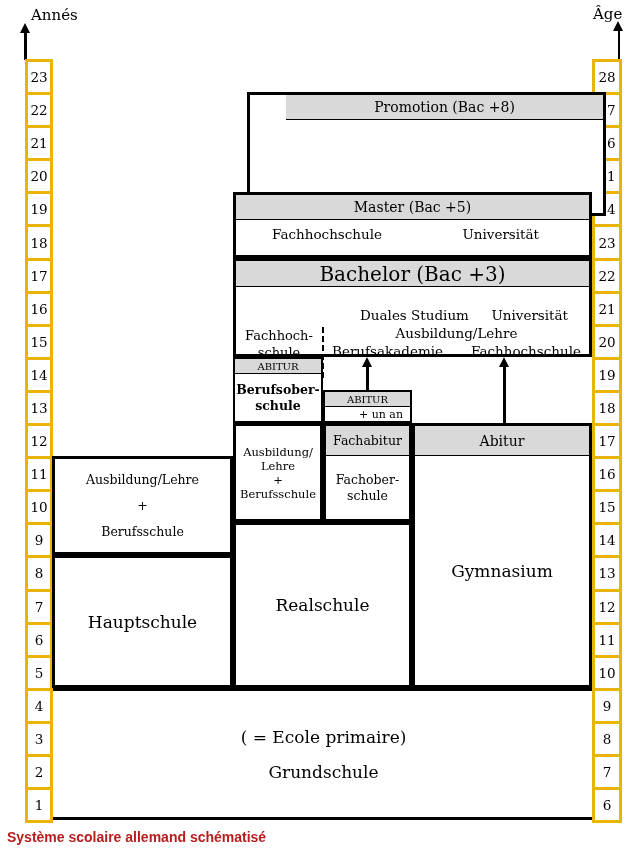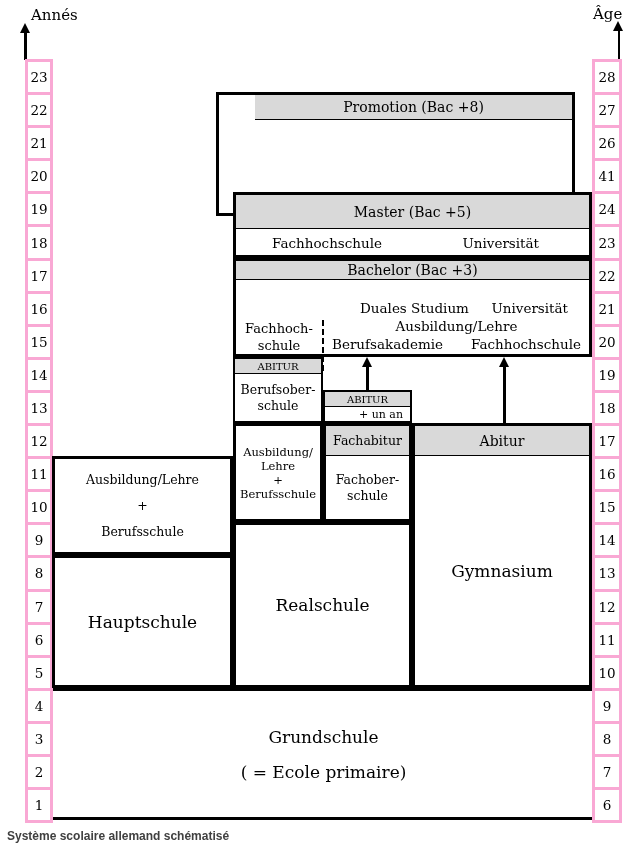--- a/index.html
+++ b/index.html
@@ -7,21 +7,21 @@
   body { font-family:"DejaVu Serif", serif; color:#000; }
   #stage { position:relative; width:632px; height:857px; background:#fff; overflow:hidden; }
 
   
   .box { position:absolute; border:3px solid #000; background:#fff; display:flex; flex-direction:column; }
   .bar { background:#d9d9d9; border-bottom:1.5px solid #000; display:flex; align-items:center; justify-content:center; flex:none; }
   .body { flex:1; display:flex; align-items:center; justify-content:center; text-align:center; white-space:pre-line; }
 
   
   .cells { position:absolute; display:flex; flex-direction:column; }
-  .axis-cell { width:100%; height:36.15px; margin-top:-3.06px; border:3px solid #f9a8d4; background:#fff;
+  .axis-cell { width:100%; height:36.15px; margin-top:-3.06px; border:3px solid #eab308; background:#fff;
                display:flex; align-items:center; justify-content:center; font-size:13.5px; }
   .axis-cell:first-child { margin-top:0; }
 
   .axis-label { position:absolute; font-size:15px; }
 
   .arrow-line { position:absolute; width:2.6px; background:#000; }
   .arrow-head { position:absolute; width:0; height:0; border-left:5.5px solid transparent;
                 border-right:5.5px solid transparent; border-bottom:10px solid #000; }
 
   
@@ -30,39 +30,39 @@
                text-align:center; white-space:pre-line; font-size:13px; line-height:17px;margin-top:40px; }
   .bach-right { flex:1; display:flex; flex-direction:column; justify-content:center; font-size:13.5px; line-height:18px; }
   .bach-row { display:flex; justify-content:space-between; }
   .r1 { padding:0 21px 0 8px;margin-left:28px; }
   .r2 { justify-content:center; }
   .r3 { padding:0 8px 0 8px; }
 
   .master-body { flex:1; display:flex; justify-content:space-between; padding:6px 50px 0 36px; font-size:13.5px; }
 
   .caption { position:absolute; left:7px; top:829px; font-family:"Liberation Sans", sans-serif;
-             font-weight:bold; font-size:12px; color:#404040; }
+             font-weight:bold; font-size:14px; color:#b91c1c; }
 </style>
 </head>
 <body>
 
 <div id="stage">
 
   <div class="axis-label" style="left:31px; top:6px;">Annés</div>
   <div class="axis-label" style="left:593px; top:5px;">Âge</div>
 
   <div class="arrow-line" style="left:24px; top:32px; height:28px;"></div>
   <div class="arrow-head" style="left:19.7px; top:23px;"></div>
   <div class="arrow-line" style="left:617.5px; top:30px; height:30px;"></div>
   <div class="arrow-head" style="left:613.2px; top:21px;"></div>
 
   <div class="box" style="left:25px; top:688px; width:597px; height:132px;">
     <div class="body" style="flex-direction:column; gap:15px; font-size:17px;">
+      <span>( = Ecole primaire)</span>
       <span>Grundschule</span>
-      <span>( = Ecole primaire)</span>
     </div>
   </div>
 
   <div class="cells" style="left:25px; top:59px; width:28px;">
       <div class="axis-cell">23</div>
       <div class="axis-cell">22</div>
       <div class="axis-cell">21</div>
       <div class="axis-cell">20</div>
       <div class="axis-cell">19</div>
       <div class="axis-cell">18</div>
@@ -103,39 +103,39 @@
       <div class="axis-cell">13</div>
       <div class="axis-cell">12</div>
       <div class="axis-cell">11</div>
       <div class="axis-cell">10</div>
       <div class="axis-cell">9</div>
       <div class="axis-cell">8</div>
       <div class="axis-cell">7</div>
       <div class="axis-cell">6</div>
     </div>
 
-  <div class="box" style="left:216px; top:92px; width:359px; height:124px;padding-left:36px;">
+  <div class="box" style="left:247px; top:92px; width:359px; height:124px;padding-left:36px;">
     <div class="bar" style="height:25px; font-size:14px;">
       <span>Promotion (Bac +8)</span>
     </div>
     <div class="body"></div>
   </div>
 
   <div class="box" style="left:233px; top:192px; width:359px; height:66px;">
-    <div class="bar" style="height:34px; font-size:14px;">
+    <div class="bar" style="height:25px; font-size:14px;">
       <span>Master (Bac +5)</span>
     </div>
     <div class="master-body">
       <span>Fachhochschule</span>
       <span>Universität</span>
     </div>
   </div>
 
   <div class="box" style="left:233px; top:258px; width:359px; height:99px;">
-    <div class="bar" style="height:19px; font-size:14px;">
+    <div class="bar" style="height:26px; font-size:20px;">
       <span>Bachelor (Bac +3)</span>
     </div>
     <div class="bach-body">
       <div class="bach-left">Fachhoch-
 schule
 (Bachelor)</div>
       <div class="bach-right">
         <div class="bach-row r1">
           <span>Duales Studium</span>
           <span>Universität</span>
@@ -148,21 +148,21 @@
           <span>Fachhochschule</span>
         </div>
       </div>
     </div>
   </div>
 
   <div class="box" style="left:233px; top:357px; width:90px; height:66px; border-width:2.5px;">
     <div class="bar" style="height:15px; font-size:10px; border-bottom-width:1px;">
       <span>ABITUR</span>
     </div>
-    <div class="body" style="font-size:12.5px; line-height:16px;">Berufsober-
+    <div class="body" style="font-size:12.5px; line-height:16px;font-weight:bold;">Berufsober-
 schule</div>
   </div>
 
   <div class="box" style="left:323px; top:390px; width:89px; height:33px; border-width:2px;">
     <div class="bar" style="height:15px; font-size:10px; border-bottom-width:1px;">
       <span>ABITUR</span>
     </div>
     <div class="body" style="font-size:11px;margin-left:27px;">+ un an</div>
   </div>
 

